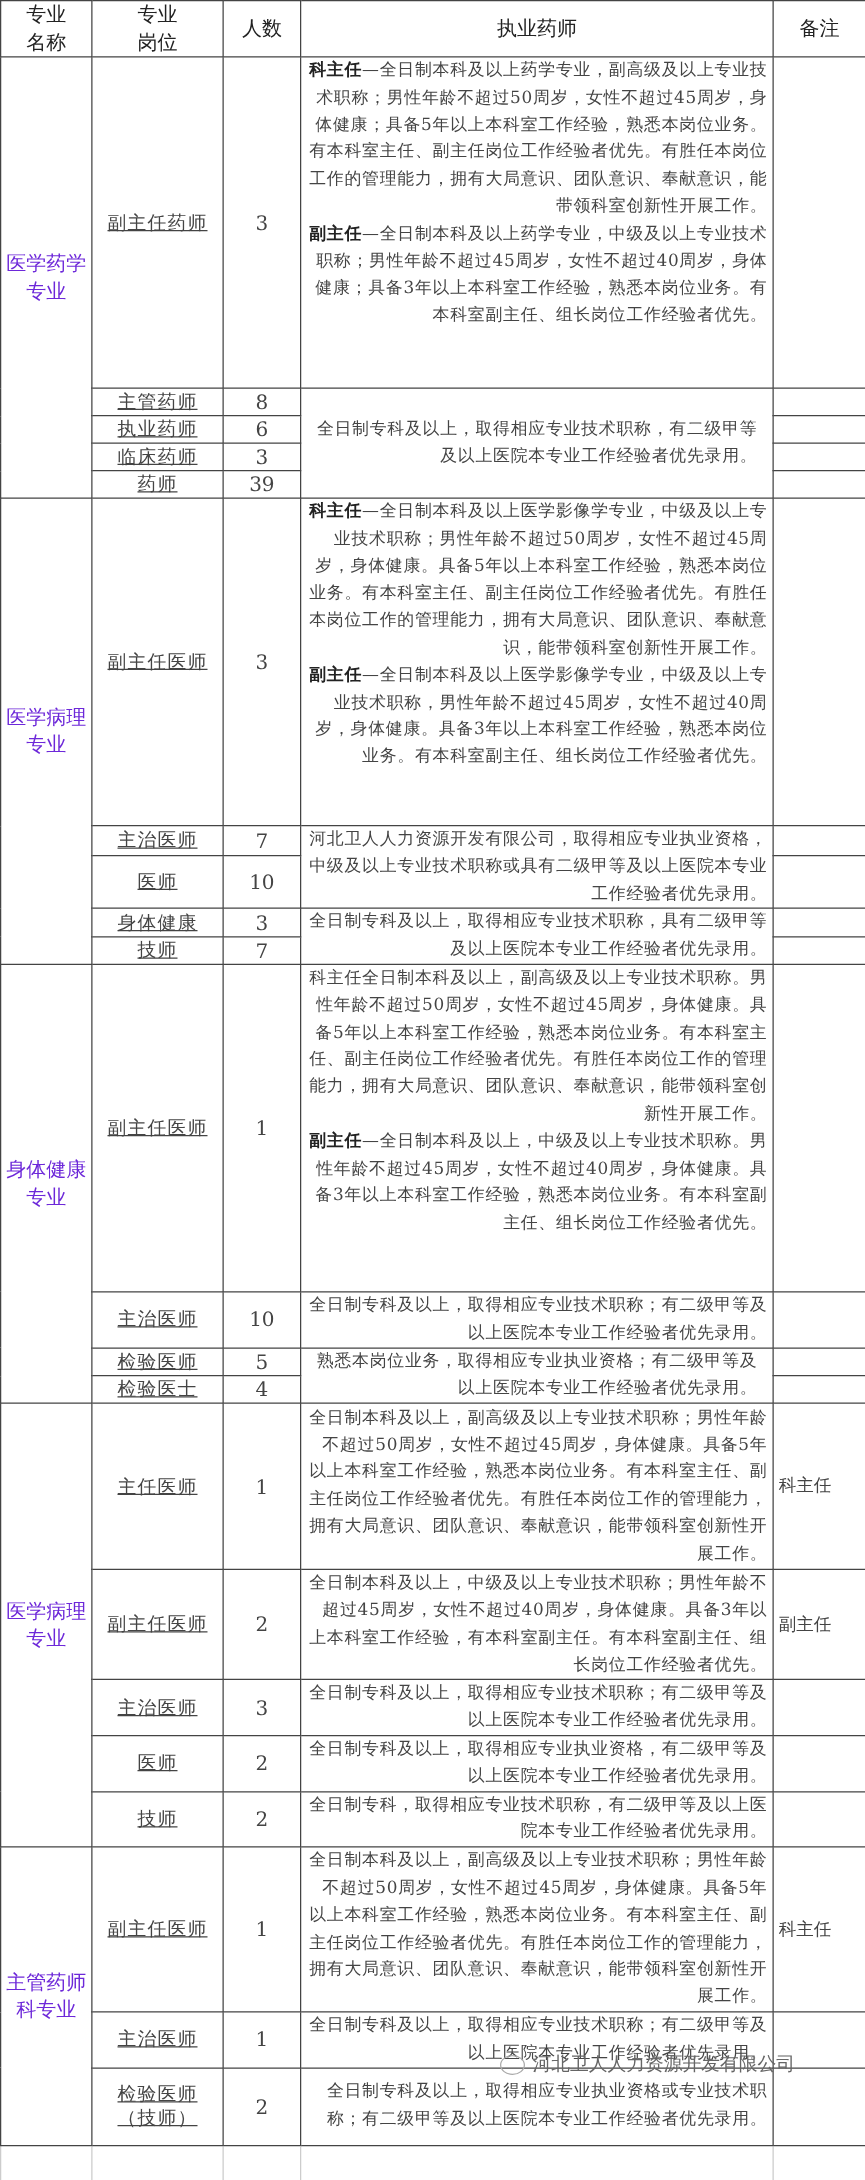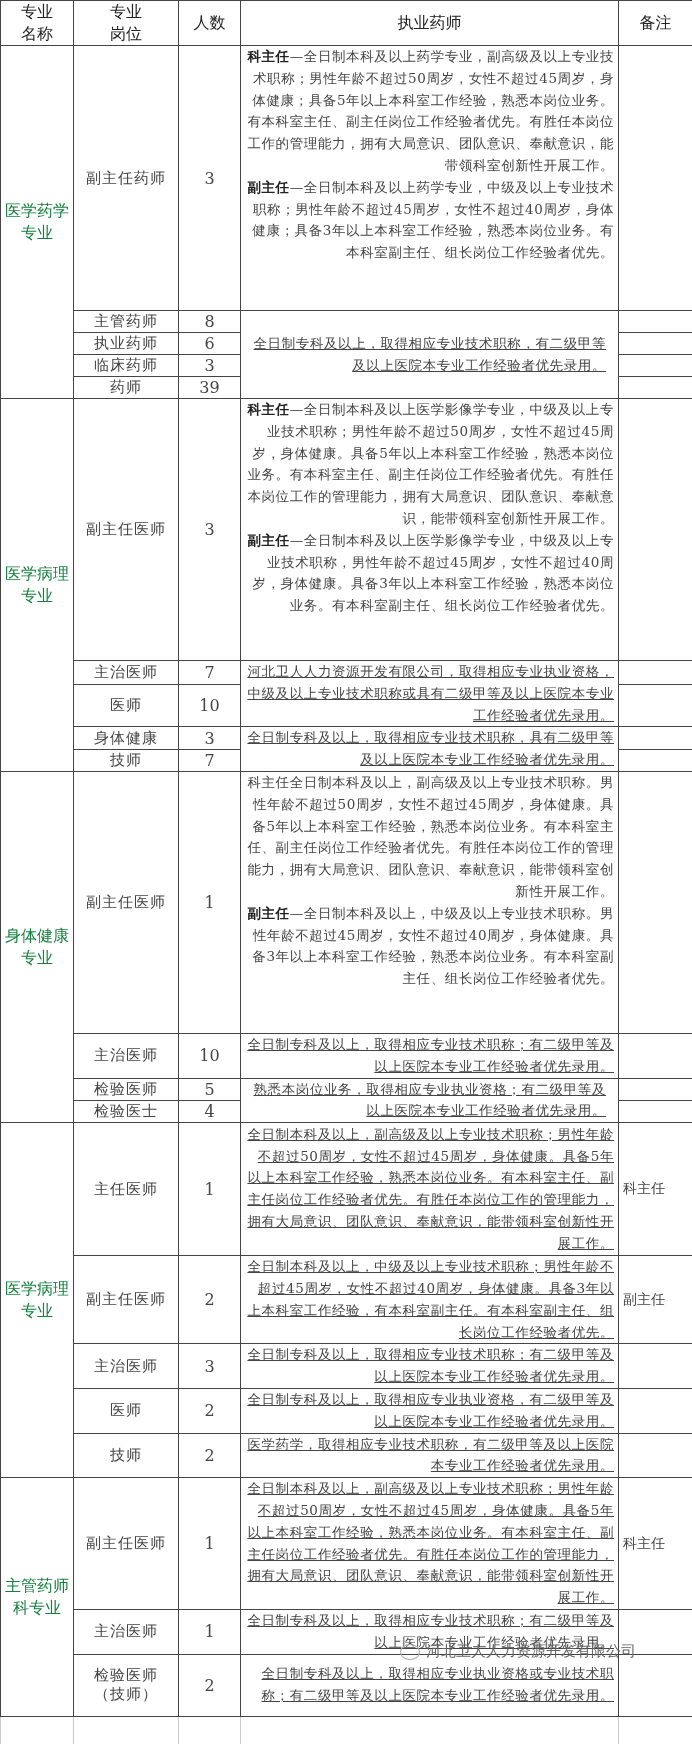--- a/index.html
+++ b/index.html
@@ -1,23 +1,23 @@
 <!DOCTYPE html>
 <html><head>
 <meta charset="utf-8">
 <style>
   html,body{margin:0;padding:0;background:#fff;}
   body{width:692px;height:1744px;overflow:hidden;font-family:"DejaVu Serif","Liberation Serif",serif;color:#333;}
   table{border-collapse:collapse;table-layout:fixed;width:692px;position:absolute;left:0;top:0;}
   td,th{border:1.5px solid #444;padding:0;font-size:14px;vertical-align:middle;text-align:center;}
   th{font-weight:normal;font-size:16px;line-height:22px;color:#222;}
   td.req{text-align:right;padding:0 4px;font-size:13.5px;line-height:21.8px;letter-spacing:0.6px;color:#444;vertical-align:top;}
-  td.req.mid{vertical-align:middle;text-decoration:underline;}
-  td.major{font-size:16px;line-height:22px;color:#15803d;}
-  td.pos{font-size:15px;color:#444;letter-spacing:1px;}
+  td.req.mid{vertical-align:middle;}
+  td.major{font-size:16px;line-height:22px;color:#6d28d9;}
+  td.pos{font-size:15px;color:#444;letter-spacing:1px;text-decoration:underline;}
   td.cnt{font-size:16px;color:#444;}
   td.note{font-size:14px;color:#444;text-align:left;padding-left:4px;}
   b.lead{font-weight:bold;color:#222;}
   tr.blank td{border-left:1px solid #ccc;border-right:1px solid #ccc;border-bottom:none;}
   .watermark{position:absolute;left:400px;top:1642px;font-family:"DejaVu Sans","Liberation Sans",sans-serif;font-size:15px;color:#666;display:flex;align-items:center;gap:6px;}
   .wm-icon{width:18px;height:14px;border:1.5px solid #aaa;border-radius:50%;display:inline-block;}
 </style>
 </head>
 <body>
 
@@ -143,21 +143,21 @@
   </tr>
   <tr style="height:44px">
     <td class="pos">医师</td>
     <td class="cnt">2</td>
     <td class="req mid">全日制专科及以上，取得相应专业执业资格，有二级甲等及以上医院本专业工作经验者优先录用。</td>
     <td class="note"></td>
   </tr>
   <tr style="height:44px">
     <td class="pos">技师</td>
     <td class="cnt">2</td>
-    <td class="req mid">医学药学，取得相应专业技术职称，有二级甲等及以上医院本专业工作经验者优先录用。</td>
+    <td class="req mid">全日制专科，取得相应专业技术职称，有二级甲等及以上医院本专业工作经验者优先录用。</td>
     <td class="note"></td>
   </tr>
 
   <tr style="height:132px">
     <td class="major" rowspan="3"><span>主管药师</span><br><span>科专业</span></td>
     <td class="pos">副主任医师</td>
     <td class="cnt">1</td>
     <td class="req mid">全日制本科及以上，副高级及以上专业技术职称；男性年龄不超过50周岁，女性不超过45周岁，身体健康。具备5年以上本科室工作经验，熟悉本岗位业务。有本科室主任、副主任岗位工作经验者优先。有胜任本岗位工作的管理能力，拥有大局意识、团队意识、奉献意识，能带领科室创新性开展工作。</td>
     <td class="note">科主任</td>
   </tr>

